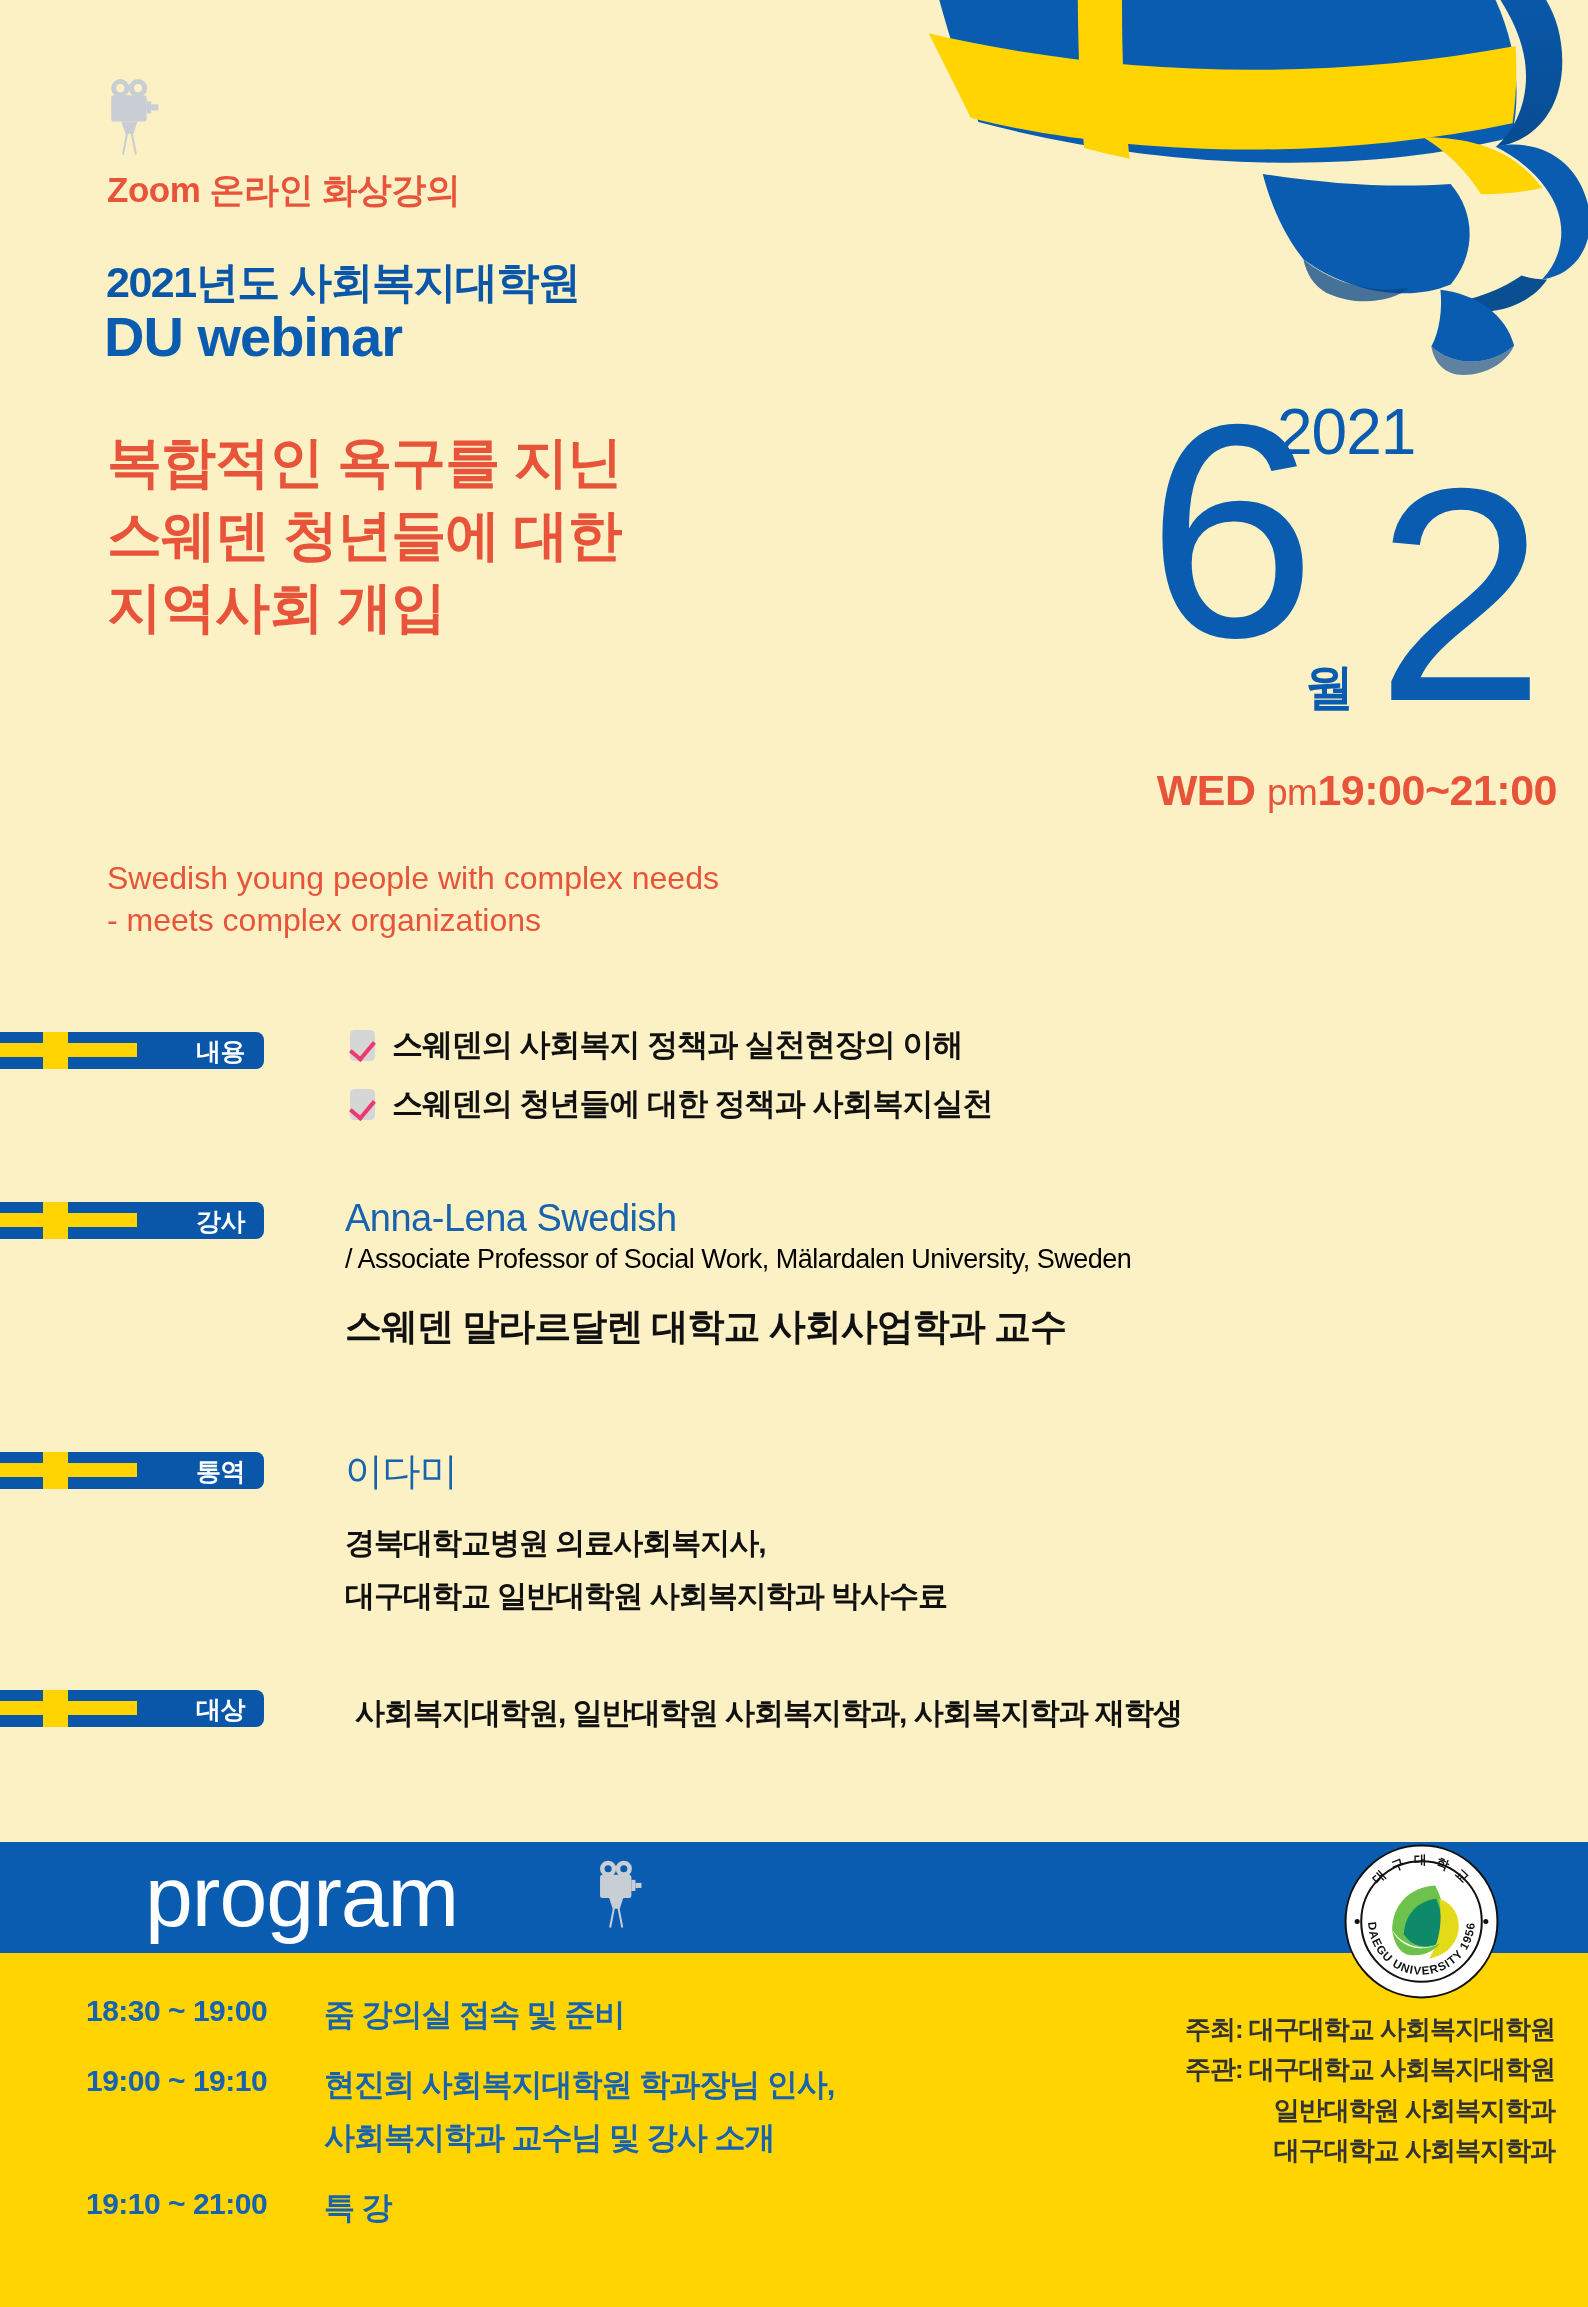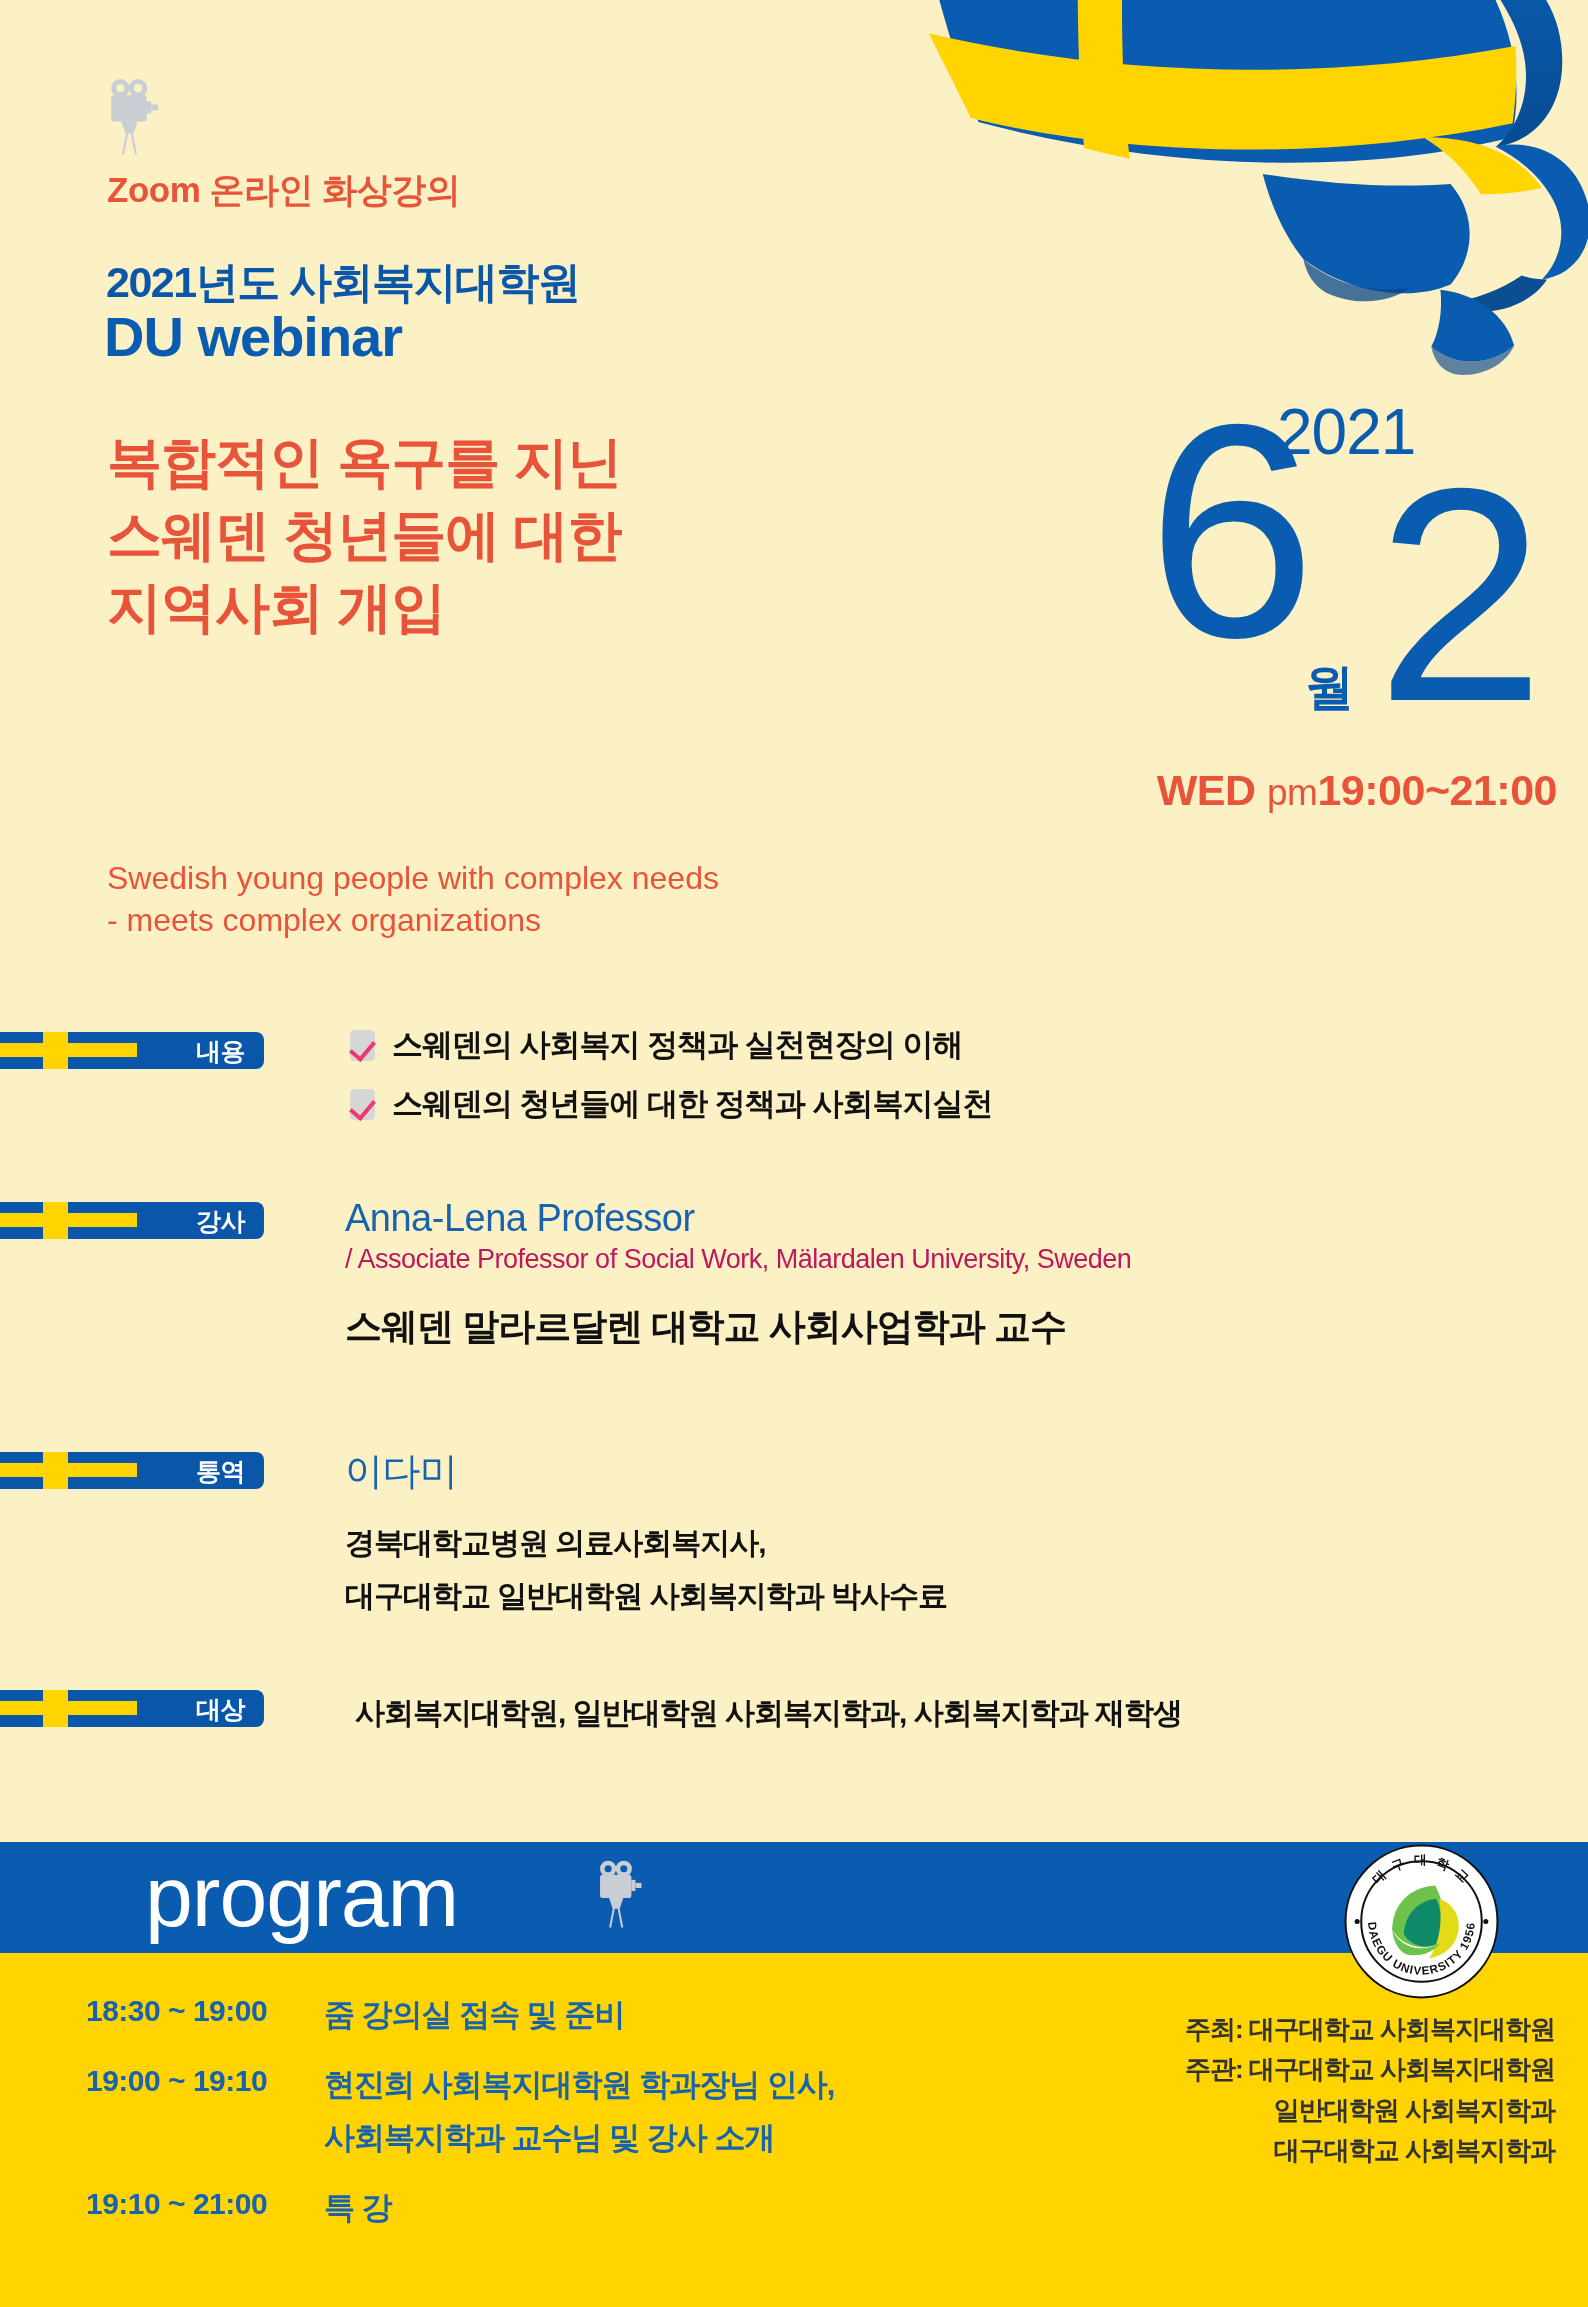--- a/index.html
+++ b/index.html
@@ -97,21 +97,21 @@
     position:relative;flex:0 0 auto;margin-right:17px;
   }
   .chk-box::after{
     content:"";position:absolute;left:5px;top:6px;
     width:11px;height:20px;border-right:4.6px solid #ED3A6E;border-bottom:4.6px solid #ED3A6E;
     transform:rotate(40deg);
   }
   .chk-label{font-size:31px;font-weight:bold;color:#111;letter-spacing:-1px;white-space:nowrap;}
 
   .lect-name{font-size:38px;font-weight:500;color:#1763AE;letter-spacing:-0.5px;white-space:nowrap;}
-  .lect-aff{font-size:27px;font-weight:500;color:#be185d;letter-spacing:-0.5px;white-space:nowrap;margin-top:4px;}
+  .lect-aff{font-size:27px;font-weight:500;color:#000000;letter-spacing:-0.5px;white-space:nowrap;margin-top:4px;}
   .lect-kr{font-size:37px;font-weight:bold;color:#111;letter-spacing:-1px;white-space:nowrap;margin-top:27px;}
 
   .int-name{font-size:38px;font-weight:500;color:#1763AE;letter-spacing:-0.5px;white-space:nowrap;}
   .int-line{font-size:30px;font-weight:bold;color:#111;letter-spacing:-1px;white-space:nowrap;}
 
   .aud-line{font-size:30px;font-weight:bold;color:#111;letter-spacing:-1px;white-space:nowrap;}
 
   
   .prog-bar{position:absolute;left:0;right:0;top:1842px;height:112px;background:#0A5CB0;}
   .prog-word{
@@ -251,21 +251,21 @@
       <span class="chk-label">스웨덴의 청년들에 대한 정책과 사회복지실천</span>
     </div>
   </div>
 
   <div class="badge" style="top:1202px;">
     <div class="hbar"></div>
     <div class="vbar"></div>
     <div class="btxt">강사</div>
   </div>
   <div class="rowtext" style="left:345px;top:1197px;">
-    <div class="lect-name">Anna-Lena Professor</div>
+    <div class="lect-name">Anna-Lena Swedish</div>
     <div class="lect-aff">/ Associate Professor of Social Work, Mälardalen University, Sweden</div>
     <div class="lect-kr">스웨덴 말라르달렌 대학교 사회사업학과 교수</div>
   </div>
 
   <div class="badge" style="top:1452px;">
     <div class="hbar"></div>
     <div class="vbar"></div>
     <div class="btxt">통역</div>
   </div>
   <div class="rowtext" style="left:345px;top:1446px;">

